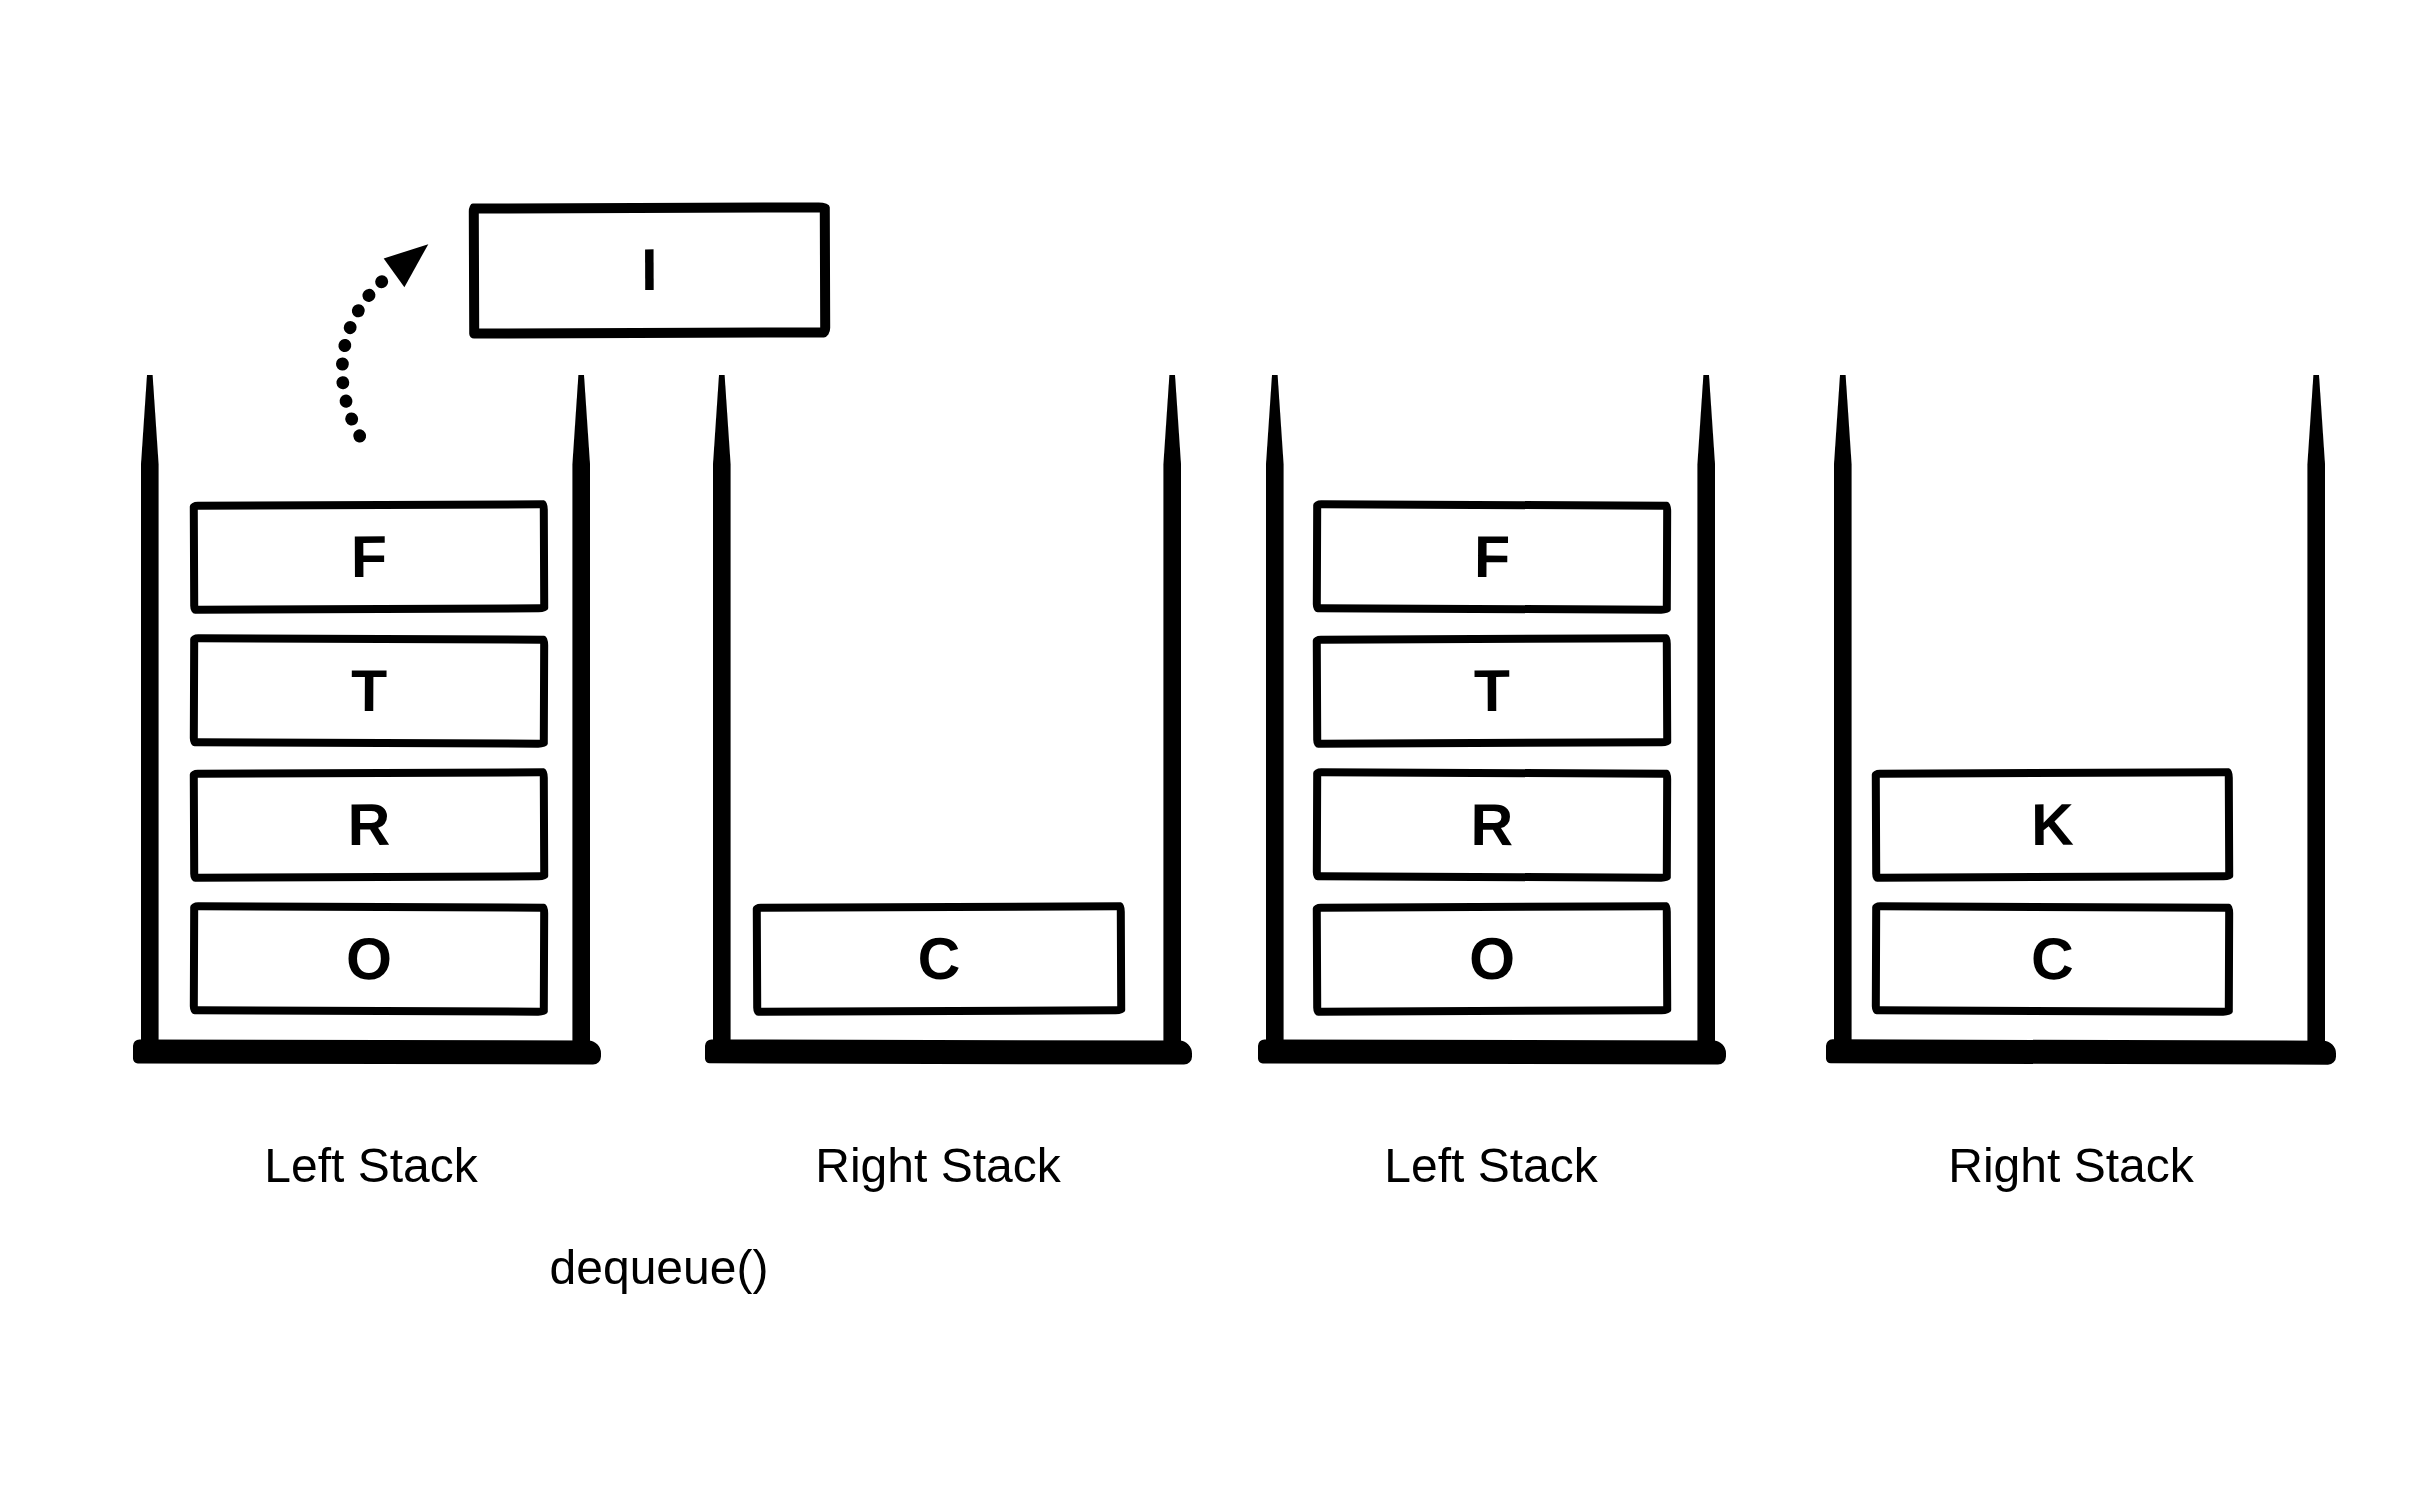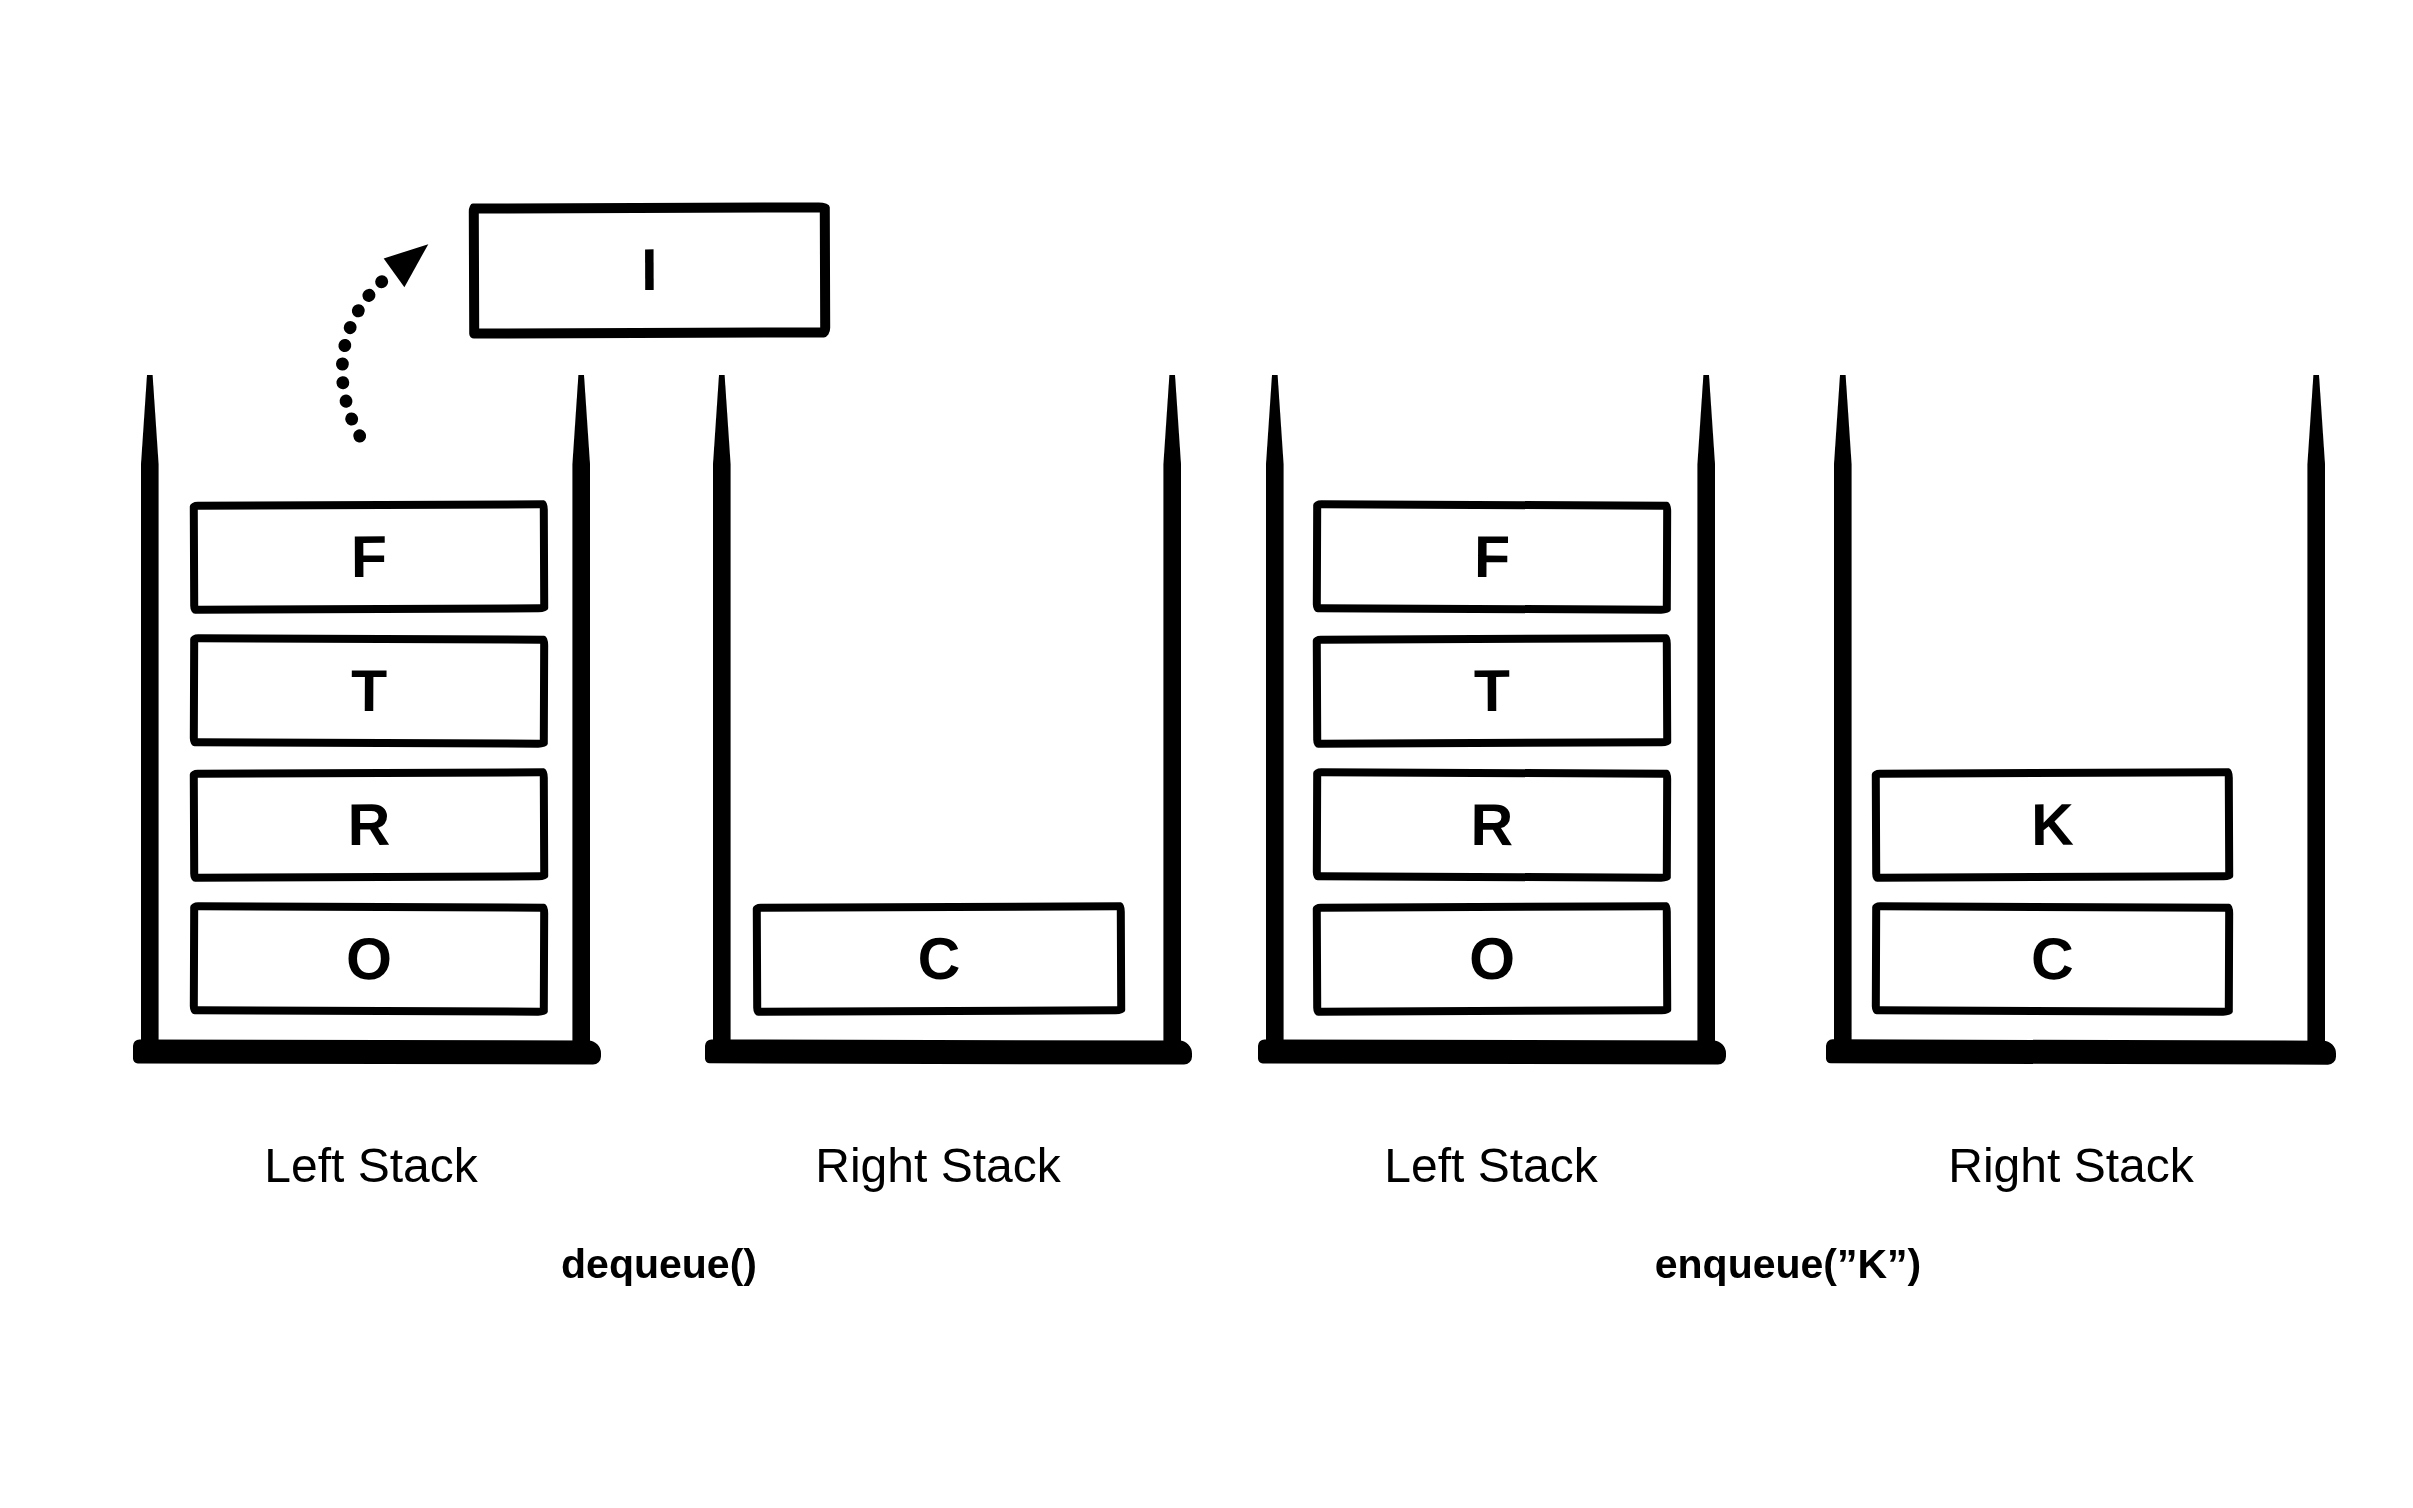--- a/index.html
+++ b/index.html
@@ -39,21 +39,21 @@
     border-radius:4px 11.2px 6.4px 4.8px / 8px 4.8px 9.6px 4.8px;
     transform:rotate(-0.2deg);
   }
   
   .label{
     position:absolute;transform:translateX(-50%);
     font-size:48px;line-height:1.1;white-space:nowrap;font-weight:400;
   }
   .caption{
     position:absolute;transform:translateX(-50%);
-    font-size:41px;line-height:1.1;white-space:nowrap;font-weight:700;
+    font-size:48px;line-height:1.1;white-space:nowrap;font-weight:400;
   }
   .arrow{position:absolute;}
 </style>
 </head>
 <body>
 
 <div class="canvas" style="background: rgb(255, 255, 255); color: rgb(0, 0, 0);">
 
   <section class="panel">
 
@@ -125,17 +125,16 @@
       <div class="cell r3 tilt-a">
         <span class="letter">K</span>
         </div>
       <div class="cell r4 tilt-b">
         <span class="letter">C</span>
         </div>
     </div>
 
     <div class="label" style="left:1491px;top:1140px">Left Stack</div>
     <div class="label" style="left:2071px;top:1140px">Right Stack</div>
-    <div class="caption" style="left:1788px;top:1242px">enqueue(”K”)</div>
   </section>
 
 </div>
 
 
 </body></html>

